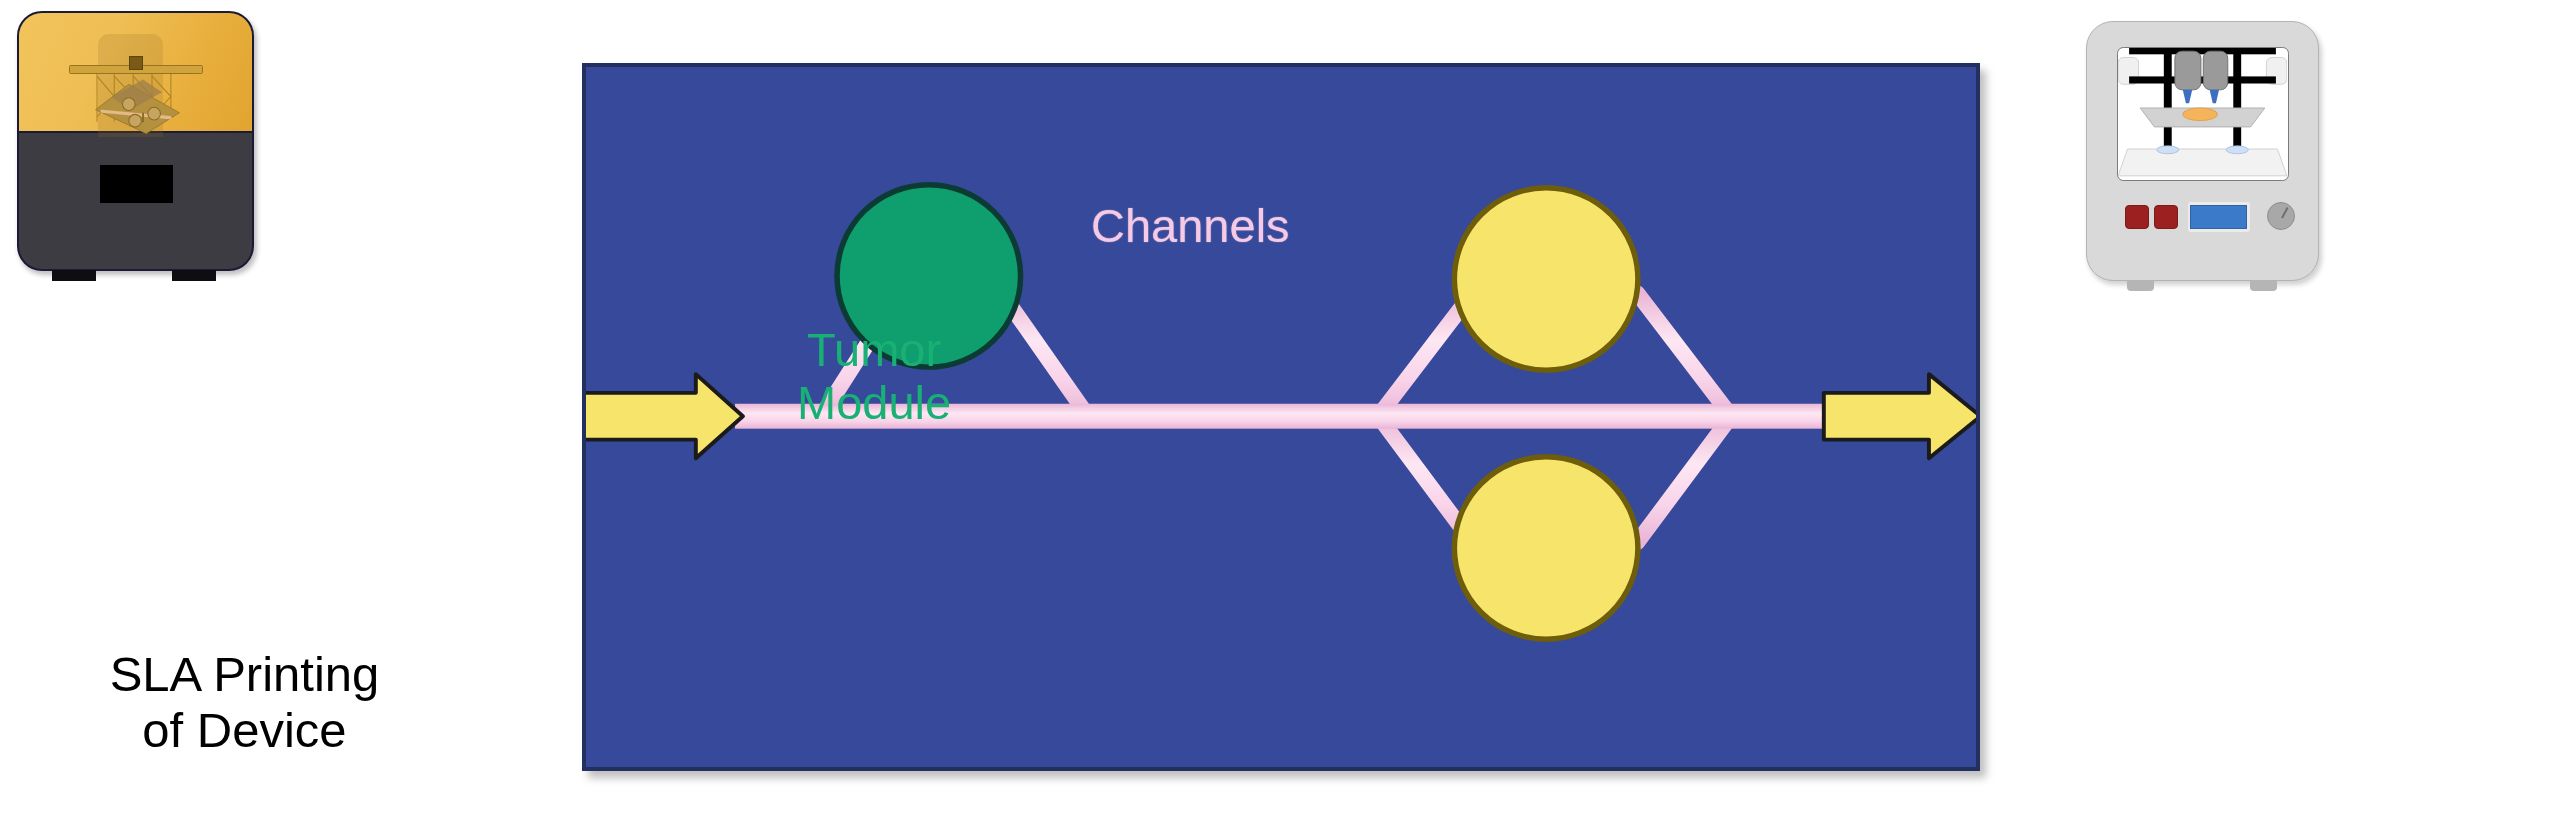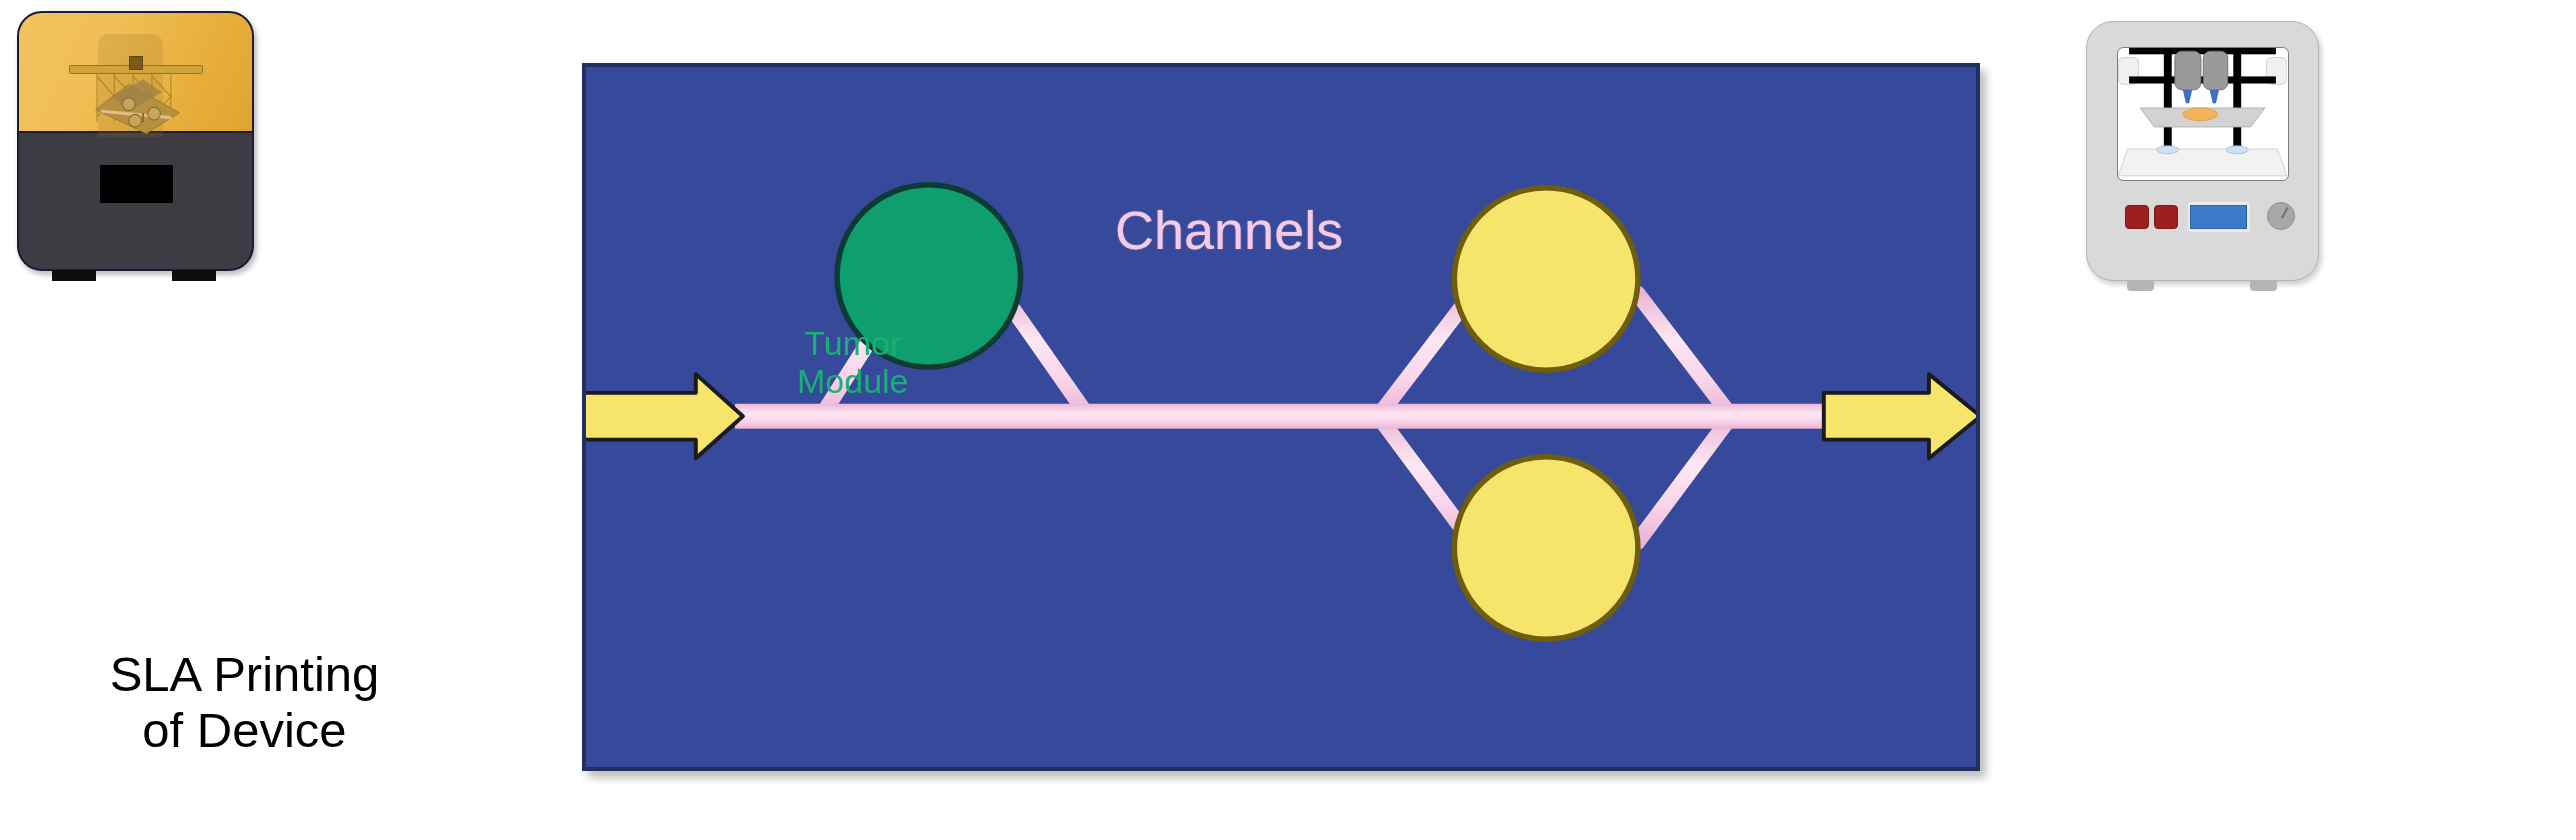--- a/index.html
+++ b/index.html
@@ -56,25 +56,25 @@
     position:absolute;left:582px;top:63px;width:1398px;height:708px;
     background:#36499a;border:4px solid #23305f;box-sizing:border-box;
     box-shadow:5.5px 7px 8px rgba(0,0,0,.25);
   }
   #device-svg{position:absolute;left:0;top:0;width:100%;height:100%;}
   .dev-label{
     position:absolute;white-space:pre-line;line-height:1.12;
     font-weight:400;
   }
   #label-channels{
-    left:529px;top:133px;font-size:54px;color:#f7c9e4;
+    left:505px;top:133px;font-size:47px;color:#f7c9e4;
     text-shadow:0 0 1.6px rgba(255,255,255,.45);
   }
   #label-tumor{
-    left:211px;top:257px;font-size:34px;color:#18b074;text-align:center;
+    left:211px;top:257px;font-size:47px;color:#18b074;text-align:center;
   }
   #label-metastatic{
     left:789px;top:-12.6px;font-size:47px;color:#f6e05e;text-align:center;width:371px;
   }
 
   
   #bio-panel{left:2027px;top:0px;width:549px;height:841px;}
   #bio-printer{position:absolute;left:59px;top:20.5px;width:233px;height:272px;}
   .bio-body{
     position:absolute;left:0;top:0;width:233px;height:260px;

